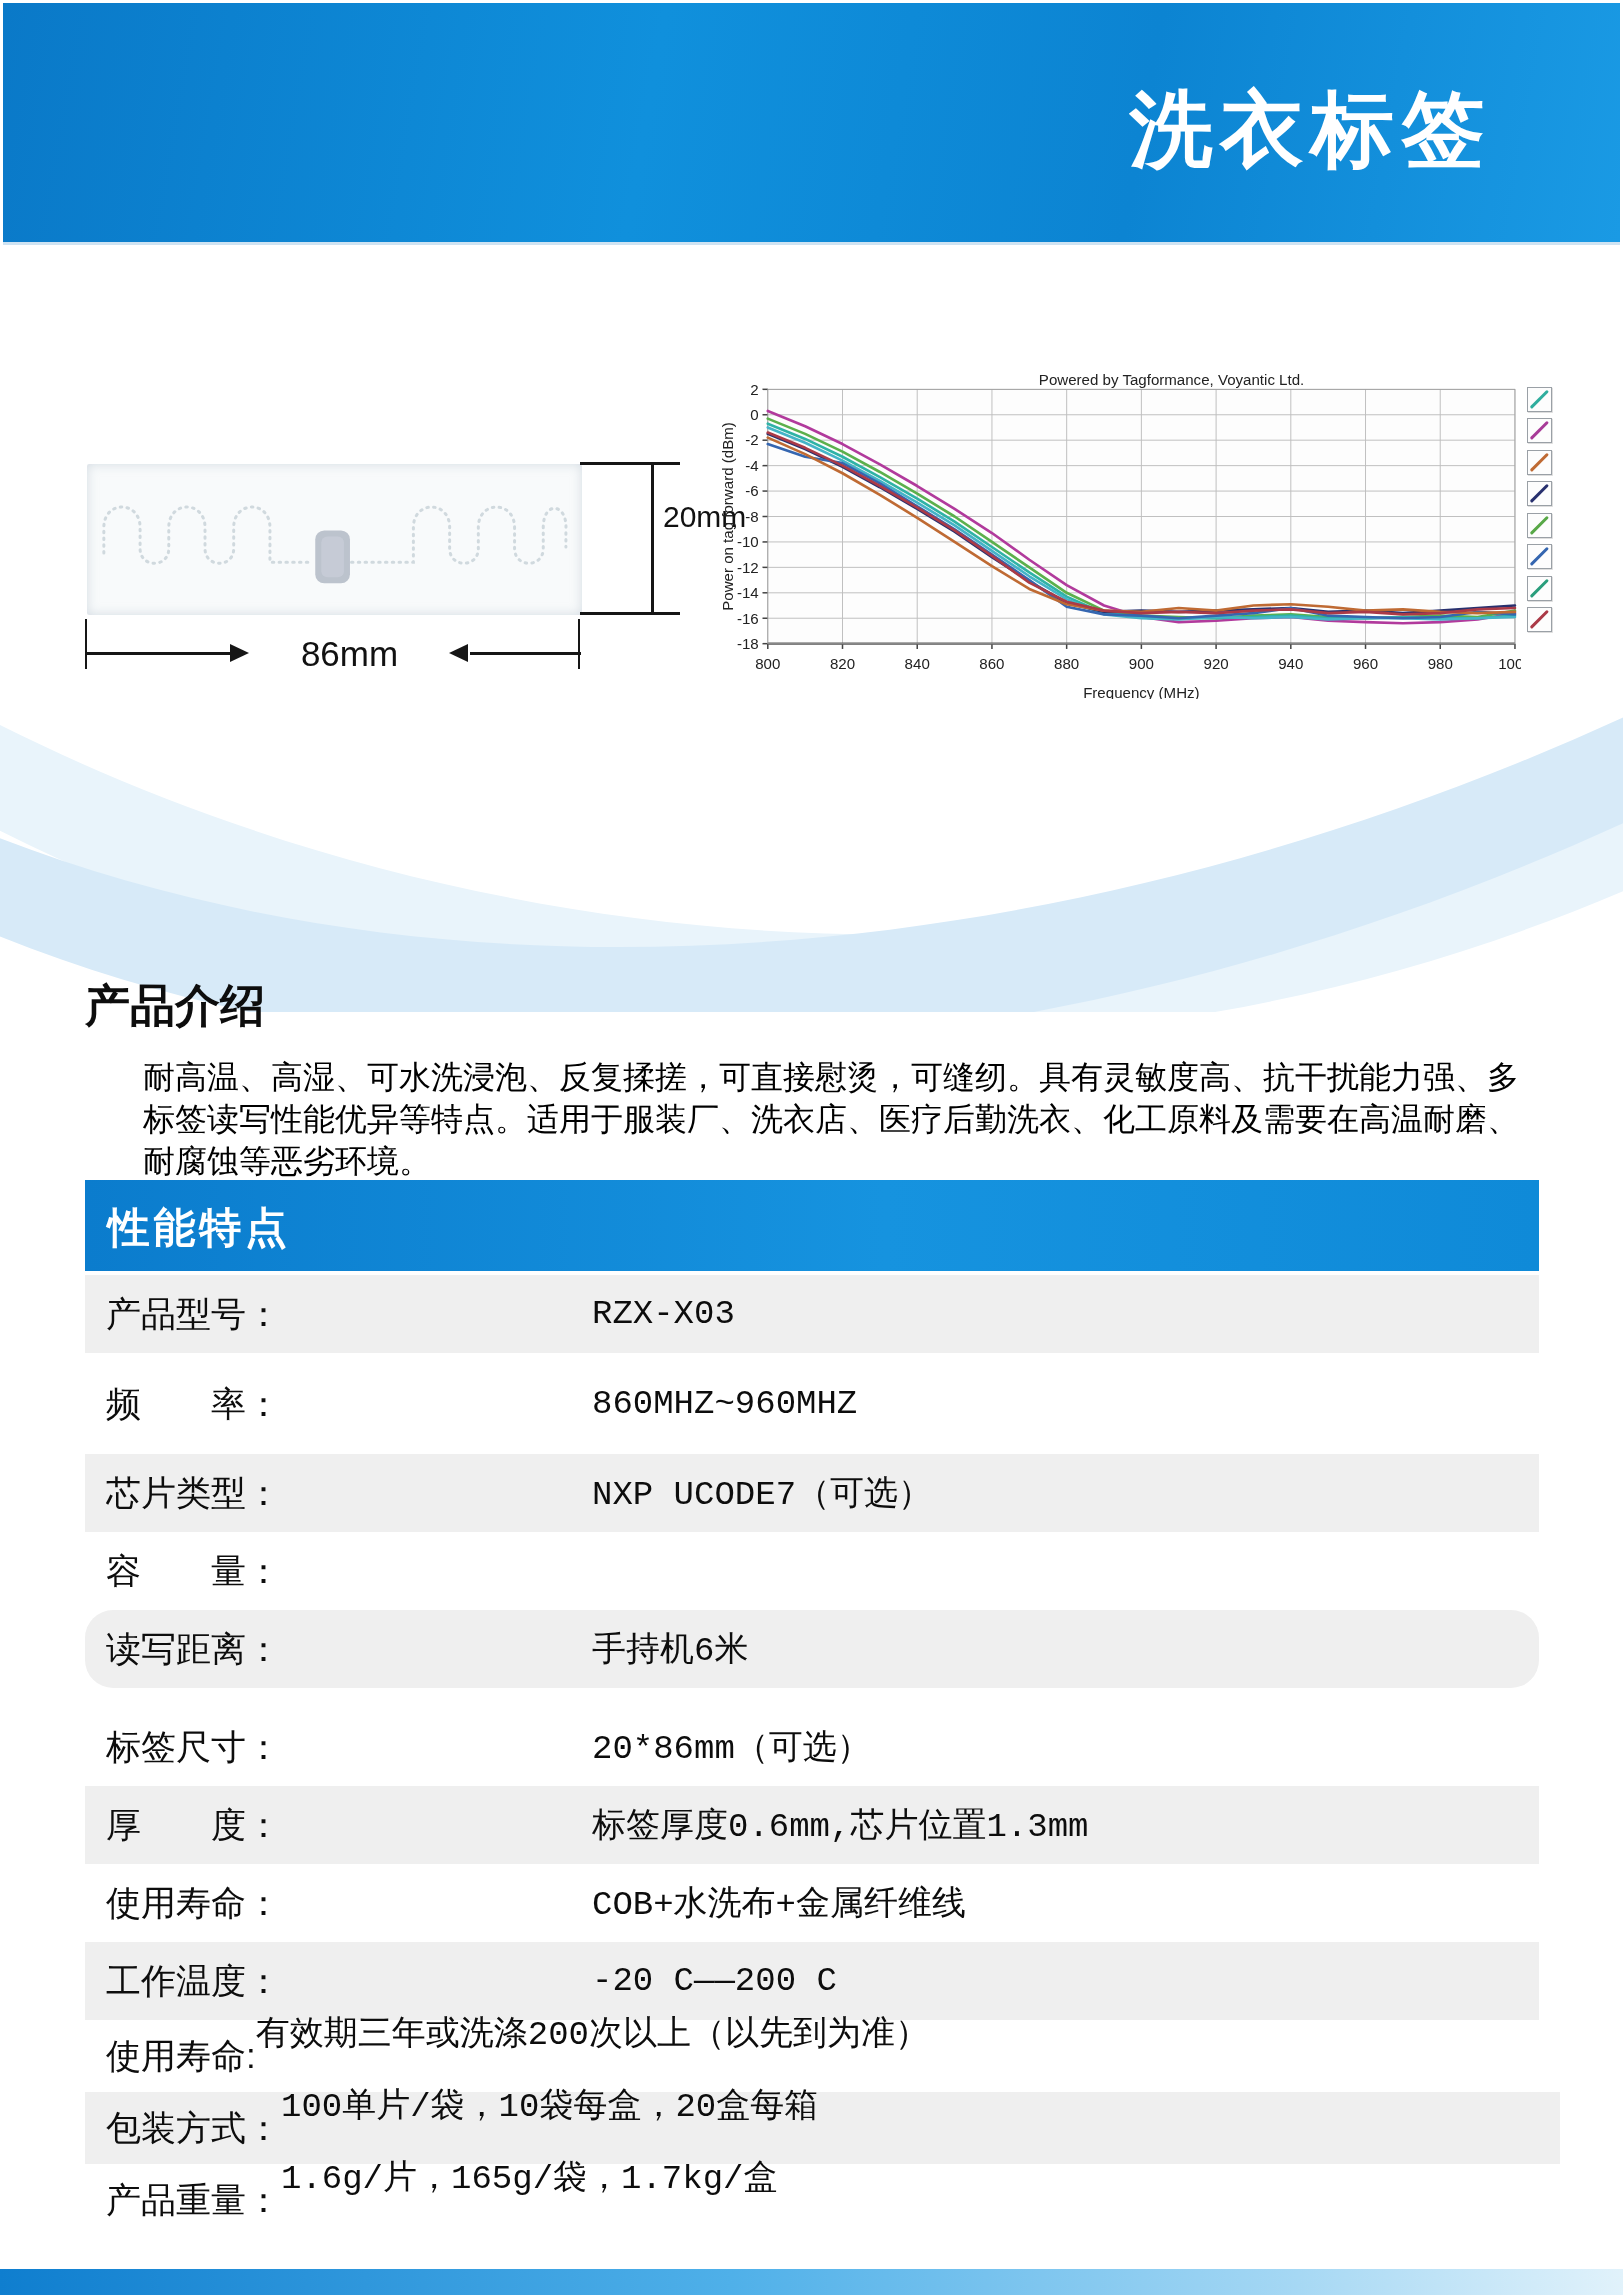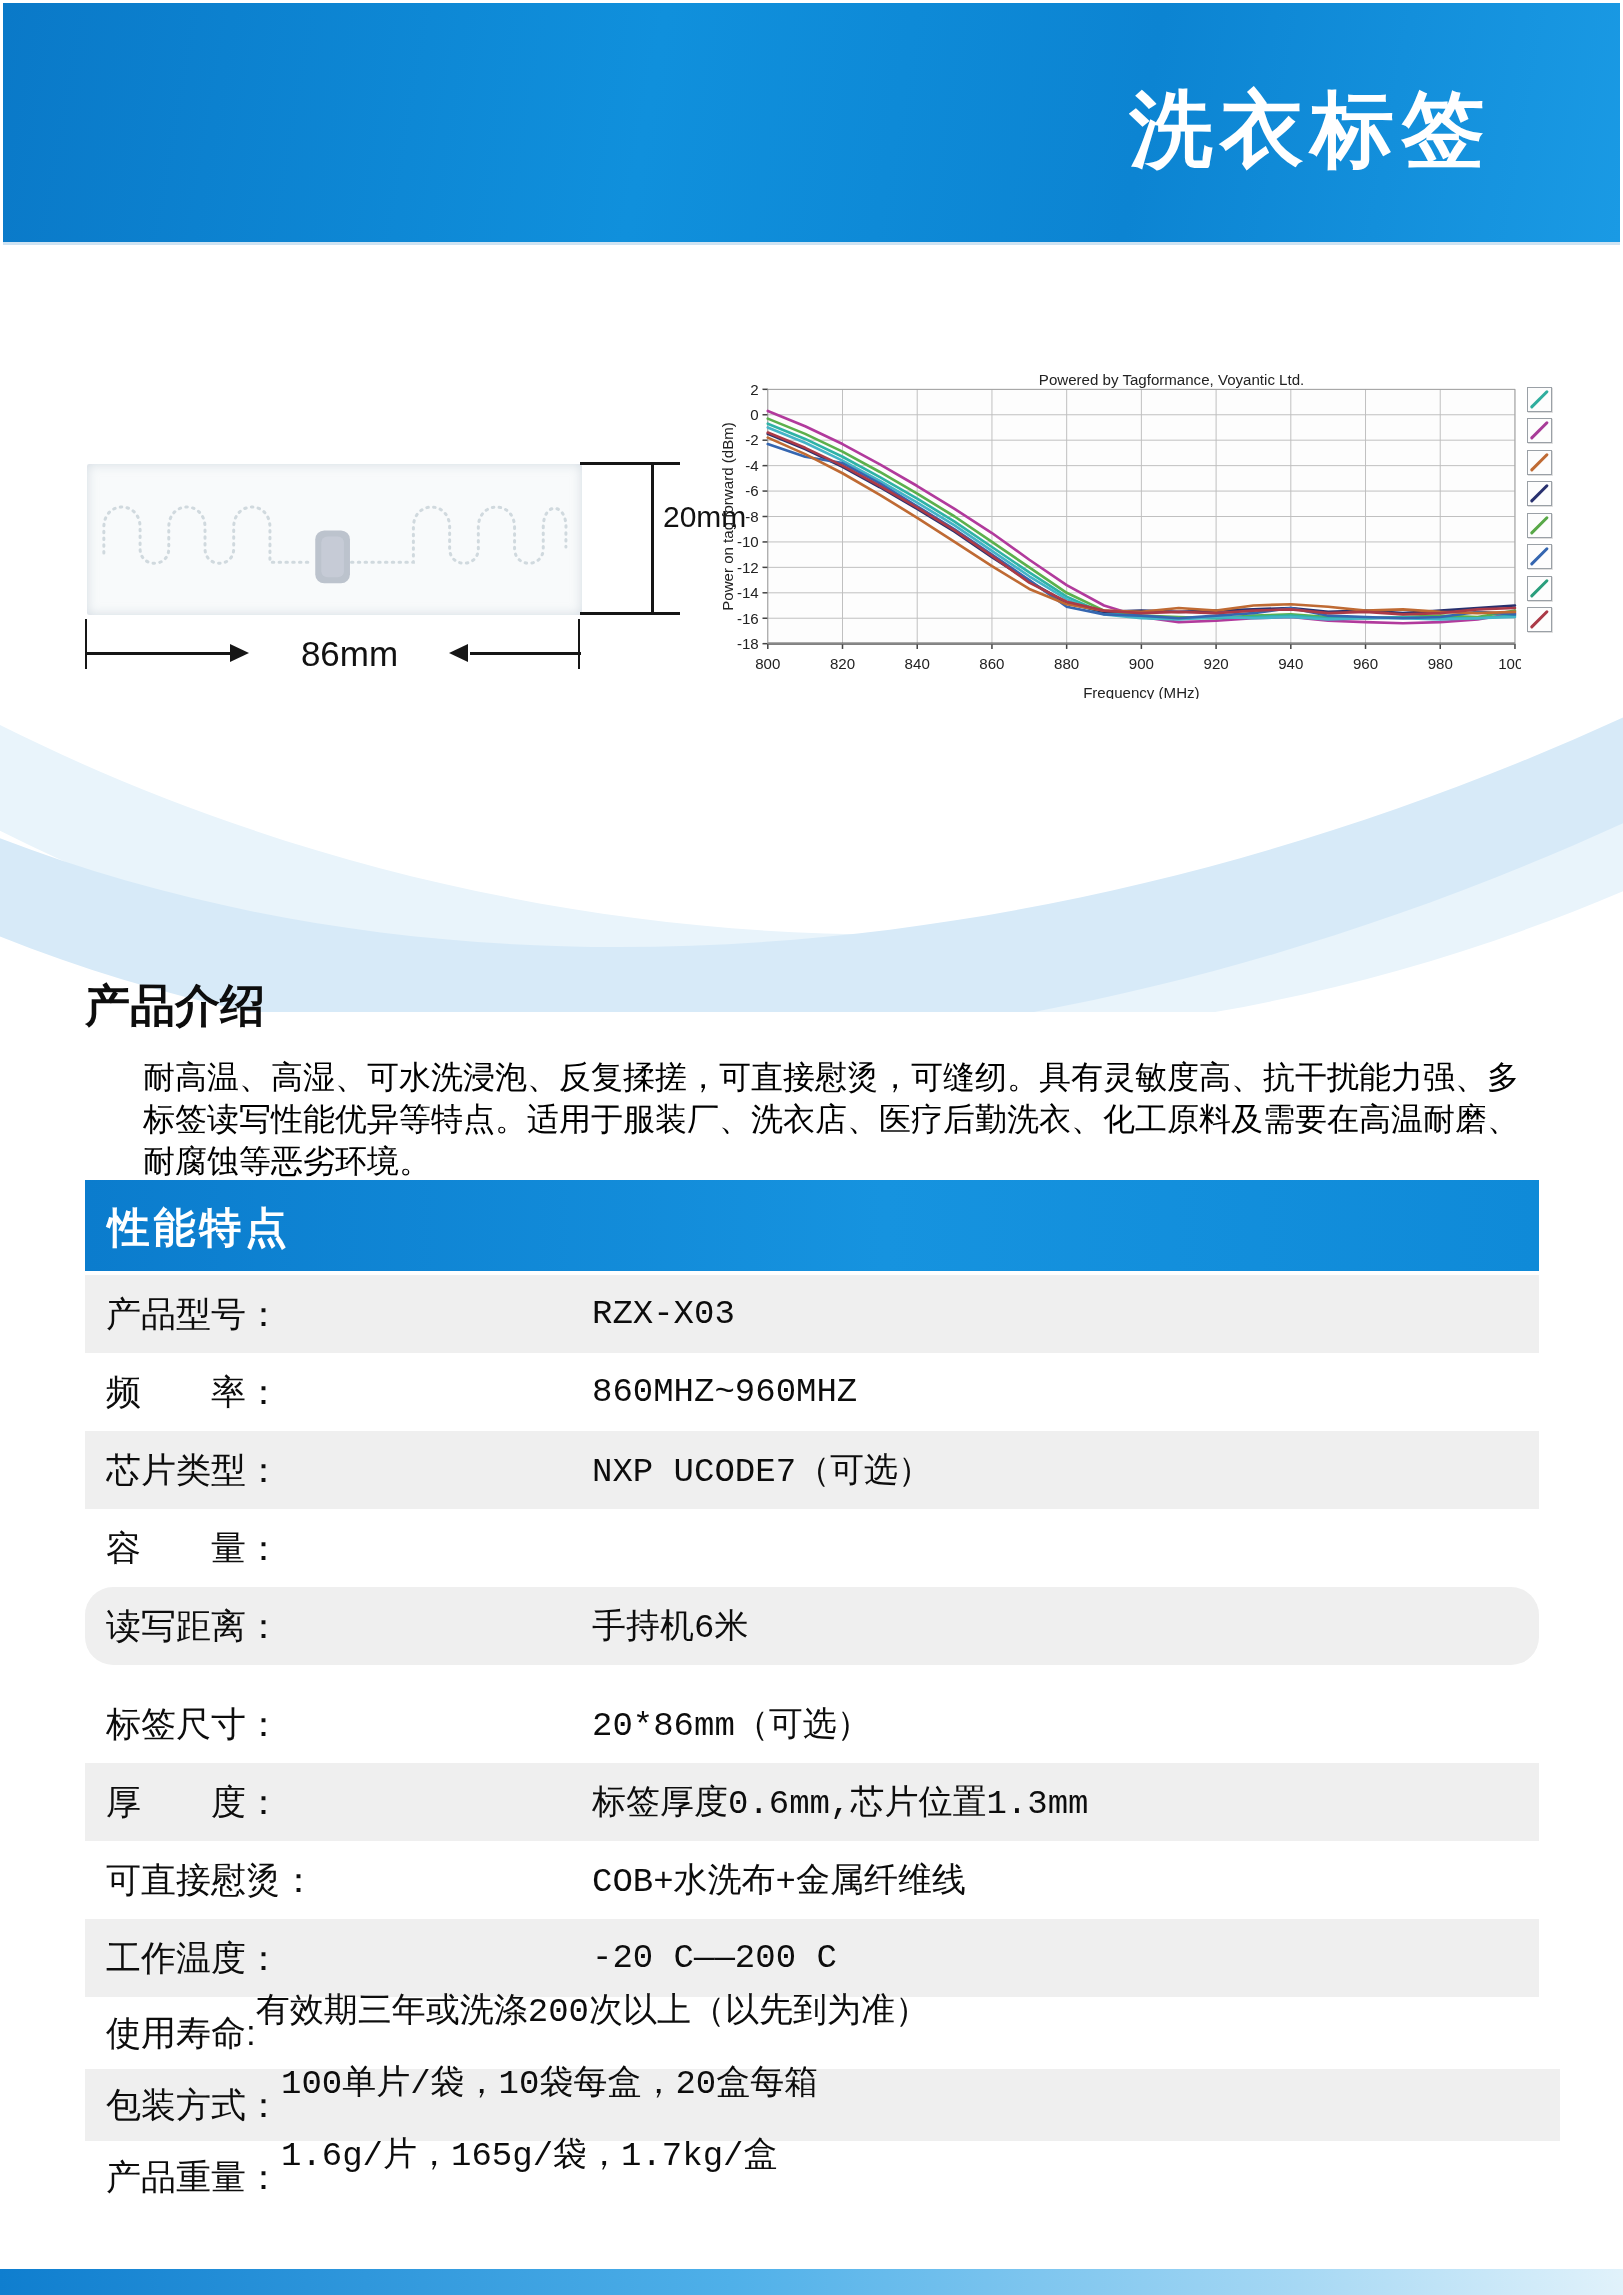--- a/index.html
+++ b/index.html
@@ -229,21 +229,21 @@
 <div class="abs intro-body">耐高温、高湿、可水洗浸泡、反复揉搓，可直接慰烫，可缝纫。具有灵敏度高、抗干扰能力强、多标签读写性能优异等特点。适用于服装厂、洗衣店、医疗后勤洗衣、化工原料及需要在高温耐磨、耐腐蚀等恶劣环境。</div>
 
 <div class="abs features-bar">
   <div class="abs features-heading">性能特点</div>
 </div>
 <div class="abs spec-table" id="spec-table">
     <div class="spec-row alt" style="height: 78px;">
       <span class="spec-label">产品型号：</span>
       <span class="spec-value">RZX-X03</span>
     </div>
-    <div class="spec-row" style="height: 78px;">
+    <div class="spec-row" style="height: 101px;">
       <span class="spec-label">频　　率：</span>
       <span class="spec-value">860MHZ~960MHZ</span>
     </div>
     <div class="spec-row alt" style="height: 78px;">
       <span class="spec-label">芯片类型：</span>
       <span class="spec-value">NXP UCODE7（可选）</span>
     </div>
     <div class="spec-row" style="height: 78px;">
       <span class="spec-label">容　　量：</span>
     </div>
@@ -253,21 +253,21 @@
     </div>
     <div class="spec-row" style="height: 78px; margin-top: 20px;">
       <span class="spec-label">标签尺寸：</span>
       <span class="spec-value">20*86mm（可选）</span>
     </div>
     <div class="spec-row alt" style="height: 78px;">
       <span class="spec-label">厚　　度：</span>
       <span class="spec-value">标签厚度0.6mm,芯片位置1.3mm</span>
     </div>
     <div class="spec-row" style="height: 78px;">
-      <span class="spec-label">可直接慰烫：</span>
+      <span class="spec-label">使用寿命：</span>
       <span class="spec-value">COB+水洗布+金属纤维线</span>
     </div>
     <div class="spec-row alt" style="height: 78px;">
       <span class="spec-label">工作温度：</span>
       <span class="spec-value">-20 C——200 C</span>
     </div>
     <div class="spec-row spec-inline" style="height: 72px;">
       <span class="spec-label">使用寿命:</span>
       <span class="spec-value">有效期三年或洗涤200次以上（以先到为准）</span>
     </div>

